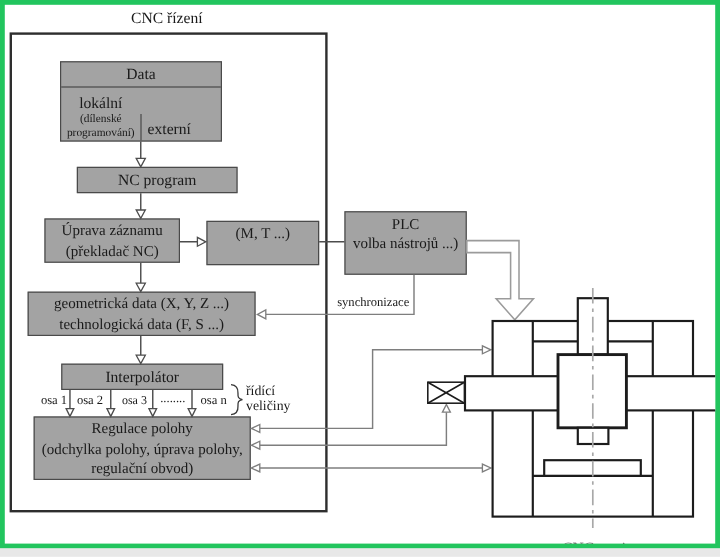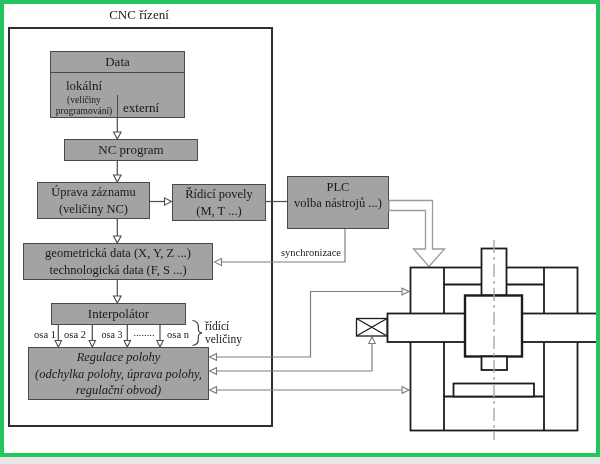--- a/index.html
+++ b/index.html
@@ -27,54 +27,53 @@
 
   <div class="lbl t13 c" style="left:70px;top:1px;width:130px;">CNC řízení</div>
 
   <div class="abs" style="left:4px;top:23px;width:265px;height:400px;border:2px solid #2e2e2e;z-index:1;"></div>
 
   <div class="fbox" style="left:46px;top:47px;width:135px;height:67px;">
     <div class="t13" style="border-bottom:1.5px solid #4a4a4a;height:20px;">Data</div>
     <div style="display:flex;height:44px;align-items:flex-end;">
       <div style="width:66px;">
         <div class="t13">lokální</div>
-        <div class="t95">(veličiny</div>
+        <div class="t95">(dílenské</div>
         <div class="t95">programování)</div>
       </div>
       <div style="flex:1;border-left:1.5px solid #4a4a4a;text-align:left;padding:3px 0 0 5px;">
         <span class="t13">externí</span>
       </div>
     </div>
   </div>
 
   <div class="fbox t13" style="left:60px;top:135px;width:134px;height:22px;">NC program</div>
 
   <div class="fbox t125" style="left:33px;top:178px;width:113px;height:37px;padding-top:1px;font-family:Liberation Serif, serif;">
     <div>Úprava záznamu</div>
-    <div>(veličiny NC)</div>
+    <div>(překladač NC)</div>
   </div>
 
   <div class="fbox t125" style="left:168px;top:180px;width:94px;height:37px;padding-top:1px;">
-    <div>Řídicí povely</div>
     <div>(M, T ...)</div>
   </div>
 
   <div class="fbox" style="left:283px;top:172px;width:102px;height:53px;font-size:12.5px;line-height:16px;padding-top:2px;">
     <div>PLC</div>
     <div>volba nástrojů ...)</div>
   </div>
 
   <div class="fbox t125" style="left:19px;top:239px;width:190px;height:37px;padding-top:1px;">
     <div>geometrická data (X, Y, Z ...)</div>
     <div>technologická data (F, S ...)</div>
   </div>
 
   <div class="fbox t13" style="left:47px;top:299px;width:135px;height:22px;">Interpolátor</div>
 
-  <div class="fbox" style="left:24px;top:343px;width:181px;height:53px;font-size:12.5px;line-height:16.5px;padding-top:1px;font-style:italic;">
+  <div class="fbox" style="left:24px;top:343px;width:181px;height:53px;font-size:12.5px;line-height:16.5px;padding-top:1px;">
     <div>Regulace polohy</div>
     <div>(odchylka polohy, úprava polohy,</div>
     <div>regulační obvod)</div>
   </div>
 
   <div class="lbl c" style="left:272px;top:243px;width:70px;font-size:10.5px;">synchronizace</div>
 
   <div class="lbl c" style="left:27px;top:325px;width:28px;font-size:10.5px;">osa 1</div>
   <div class="lbl c" style="left:57px;top:325px;width:28px;font-size:10.5px;">osa 2</div>
   <div class="lbl c" style="left:94px;top:325px;width:28px;font-size:10px;">osa 3</div>

